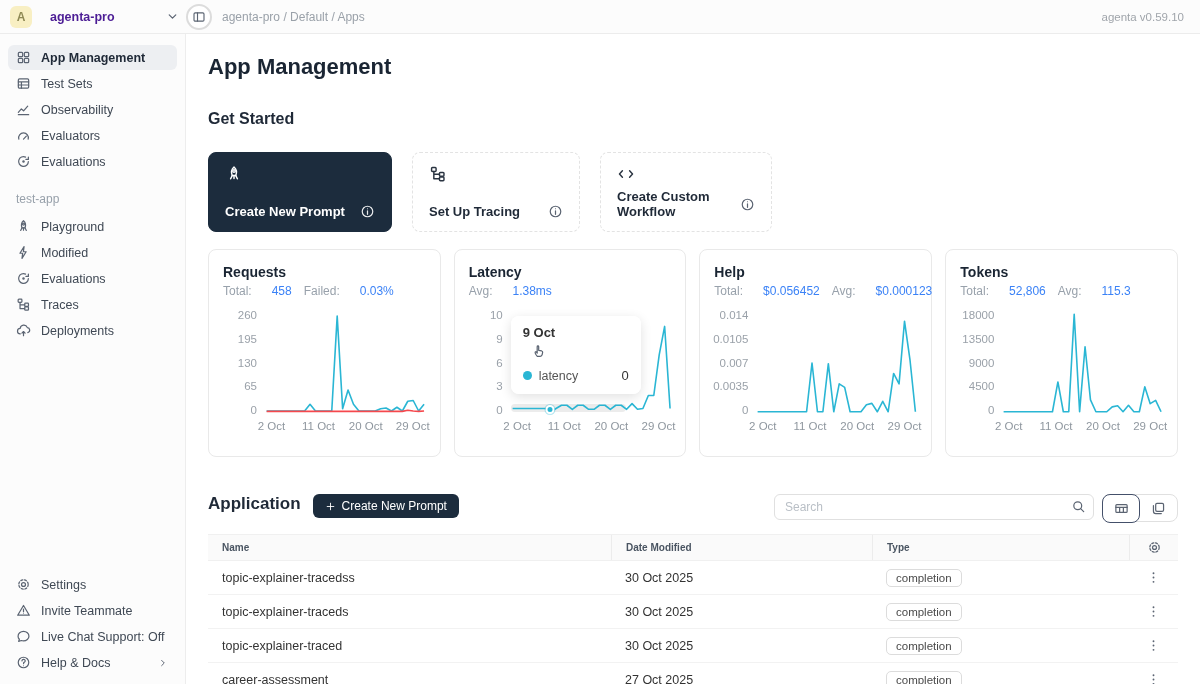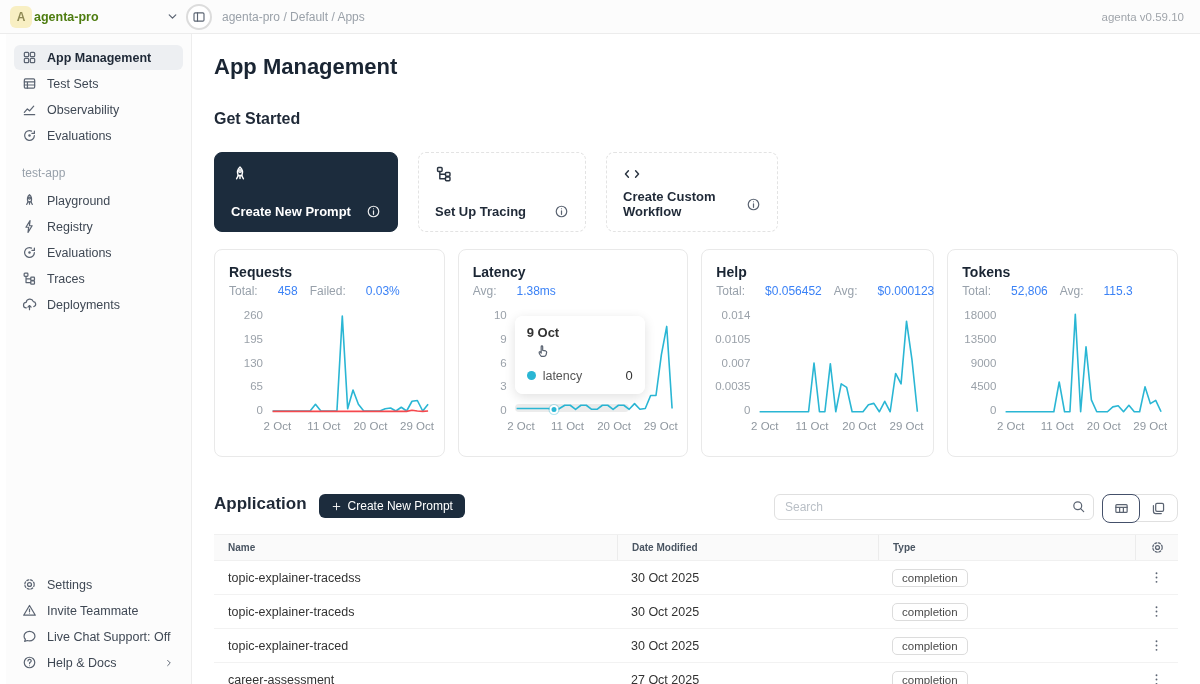--- a/index.html
+++ b/index.html
@@ -5,30 +5,30 @@
   * { box-sizing: border-box; margin: 0; padding: 0; }
   html,body { width:1200px; height:684px; overflow:hidden; background:#fff;
     font-family:"Liberation Sans", sans-serif; color:#2a3441; }
 
   
   .topbar { height:34px; display:flex; align-items:center; background:#fcfcfc;
     border-bottom:1px solid #ececec; padding:0 16px 0 10px; }
   .ws-cluster { width:176px; display:flex; align-items:center; }
   .avatar { width:22px; height:22px; border-radius:6px; background:#f8efc3; color:#8f8a55;
     font-size:12px; font-weight:700; display:flex; align-items:center; justify-content:center; }
-  .ws-name { margin-left:2px; font-size:12.5px; font-weight:600; color:#4d7c0f; }
+  .ws-name { margin-left:18px; font-size:12.5px; font-weight:600; color:#4c1d95; }
   .ws-chevron { margin-left:auto; margin-right:6px; width:13px; height:13px; color:#8c95a1; }
   .collapse-btn { width:26px; height:26px; border-radius:50%; border:2px solid #dcdcdc;
     background:#fff; display:flex; align-items:center; justify-content:center; color:#444; }
   .collapse-btn .ic { width:14px; height:14px; }
   .breadcrumb { margin-left:10px; font-size:12px; color:#9aa1a9; }
   .version { margin-left:auto; font-size:11.5px; color:#a0a5ab; }
 
   
-  .shell { display:flex; height:650px;padding-left:6px; }
+  .shell { display:flex; height:650px; }
   .sidebar { width:186px; background:#fcfcfc; border-right:1px solid #ededed;
     display:flex; flex-direction:column; padding-top:10px; }
   .side-item { display:flex; align-items:center; gap:10px; margin:1px 8px;
     padding:5px 8px; border-radius:6px; cursor:pointer; }
   .side-item.active { background:#edeff2; }
   .side-item.active .side-label { font-weight:600; color:#1f2937; }
   .side-label { font-size:12.5px; color:#3f4854; white-space:nowrap; }
   .section-label { margin:17px 16px 7px; font-size:12px; color:#98a1ab; }
   .side-footer { margin-top:auto; padding-bottom:8px; }
   .ml-auto { margin-left:auto; }
@@ -176,20 +176,29 @@
             <svg viewBox="0 0 16 16" fill="none" stroke="currentColor" stroke-width="1.3" stroke-linecap="round" stroke-linejoin="round">
               <path d="M2.5 13.5h11"></path>
               <path d="M2.5 11l3.2-3.6 2.4 2 4.4-5"></path>
             </svg>
           </span>
           <span class="side-label">Observability</span>
         </div>
         <div class="side-item">
           <span class="ic">
             <svg viewBox="0 0 16 16" fill="none" stroke="currentColor" stroke-width="1.3" stroke-linecap="round" stroke-linejoin="round">
+              <path d="M3 11.8a5.2 5.2 0 1 1 10 0"></path>
+              <path d="M8 11.8l3-3.2"></path>
+            </svg>
+          </span>
+          <span class="side-label">Evaluators</span>
+        </div>
+        <div class="side-item">
+          <span class="ic">
+            <svg viewBox="0 0 16 16" fill="none" stroke="currentColor" stroke-width="1.3" stroke-linecap="round" stroke-linejoin="round">
               <path d="M13.2 8a5.2 5.2 0 1 1-3-4.7"></path>
               <path d="M13.2 3.2v2.6h-2.6"></path>
               <circle cx="8" cy="8" r="1.3" fill="currentColor" stroke="none"></circle>
             </svg>
           </span>
           <span class="side-label">Evaluations</span>
         </div>
       </nav>
     <div class="section-label">test-app</div>
     <nav id="side-app">
@@ -202,21 +211,21 @@
             </svg>
           </span>
           <span class="side-label">Playground</span>
         </div>
         <div class="side-item">
           <span class="ic">
             <svg viewBox="0 0 16 16" fill="none" stroke="currentColor" stroke-width="1.3" stroke-linecap="round" stroke-linejoin="round">
               <path d="M8.6 1.8L4.2 8.8h2.9l-.7 5.4 4.4-7h-2.9l.7-5.4z"></path>
             </svg>
           </span>
-          <span class="side-label">Registry</span>
+          <span class="side-label">Modified</span>
         </div>
         <div class="side-item">
           <span class="ic">
             <svg viewBox="0 0 16 16" fill="none" stroke="currentColor" stroke-width="1.3" stroke-linecap="round" stroke-linejoin="round">
               <path d="M13.2 8a5.2 5.2 0 1 1-3-4.7"></path>
               <path d="M13.2 3.2v2.6h-2.6"></path>
               <circle cx="8" cy="8" r="1.3" fill="currentColor" stroke="none"></circle>
             </svg>
           </span>
           <span class="side-label">Evaluations</span>

